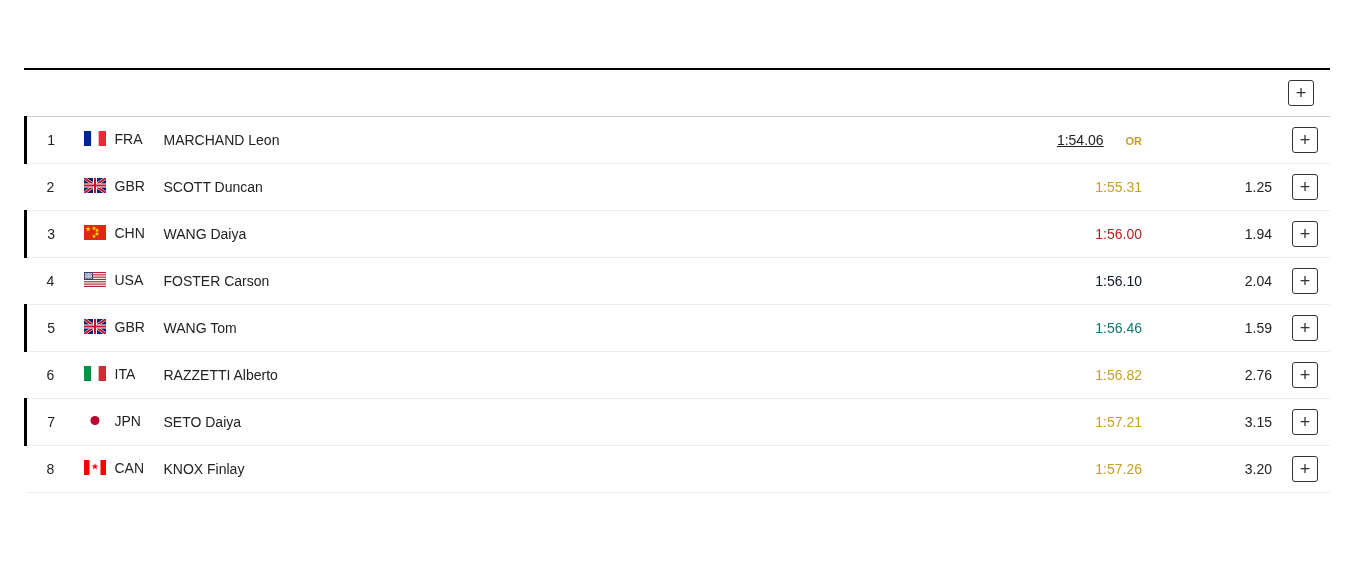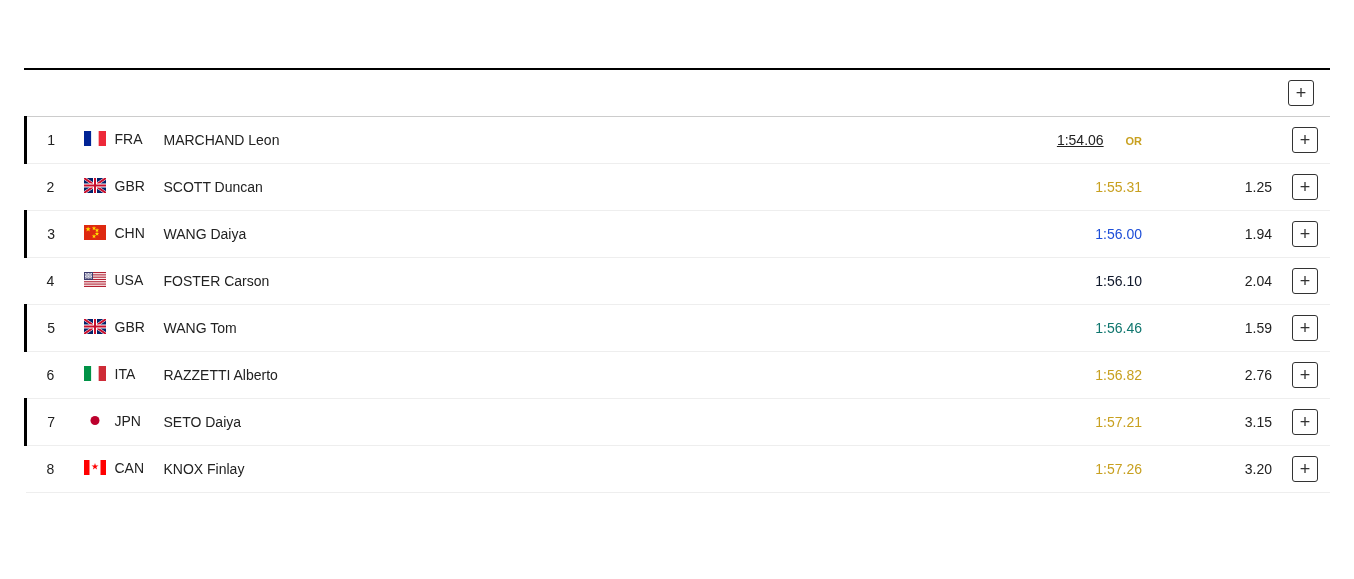--- a/index.html
+++ b/index.html
@@ -172,21 +172,21 @@
         <rect width="22" height="15" fill="#DE2910"></rect>
         <polygon points="3,2 3.9,4.8 6.8,4.8 4.5,6.4 5.4,9.2 3,7.6 0.6,9.2 1.5,6.4 -0.8,4.8 2.1,4.8" fill="#FFDE00" transform="translate(2,0) scale(0.7)"></polygon>
         <polygon points="2,0 2.5,1.6 4.2,1.6 2.9,2.6 3.4,4.2 2,3.2 0.6,4.2 1.1,2.6 -0.2,1.6 1.5,1.6" fill="#FFDE00" transform="translate(8,1)"></polygon>
         <polygon points="2,0 2.5,1.6 4.2,1.6 2.9,2.6 3.4,4.2 2,3.2 0.6,4.2 1.1,2.6 -0.2,1.6 1.5,1.6" fill="#FFDE00" transform="translate(11,3)"></polygon>
         <polygon points="2,0 2.5,1.6 4.2,1.6 2.9,2.6 3.4,4.2 2,3.2 0.6,4.2 1.1,2.6 -0.2,1.6 1.5,1.6" fill="#FFDE00" transform="translate(11,6.5)"></polygon>
         <polygon points="2,0 2.5,1.6 4.2,1.6 2.9,2.6 3.4,4.2 2,3.2 0.6,4.2 1.1,2.6 -0.2,1.6 1.5,1.6" fill="#FFDE00" transform="translate(8,9)"></polygon>
       </svg></span>
     <span>CHN</span>
   </span></td>
           <td class="name-col">WANG Daiya</td>
-          <td class="time-col"><span style="color:#1d4ed8;">1:56.00</span></td>
+          <td class="time-col"><span style="color:#b91c1c;">1:56.00</span></td>
           <td class="timebehind-col">1.94</td>
           <td class="action-col"><button class="plus-btn">+</button></td>
         </tr>
         <tr>
           <td class="rank-col">4</td>
           <td class="noc-col"><span class="noc-flag">
     <span style="display:inline-block;vertical-align:middle;margin-right:4px;"><svg width="22" height="15" viewBox="0 0 22 15" xmlns="http://www.w3.org/2000/svg">
         <rect width="22" height="15" fill="#fff"></rect>
         <rect y="0" width="22" height="1.15" fill="#B22234"></rect>
         <rect y="2.3" width="22" height="1.15" fill="#B22234"></rect>

